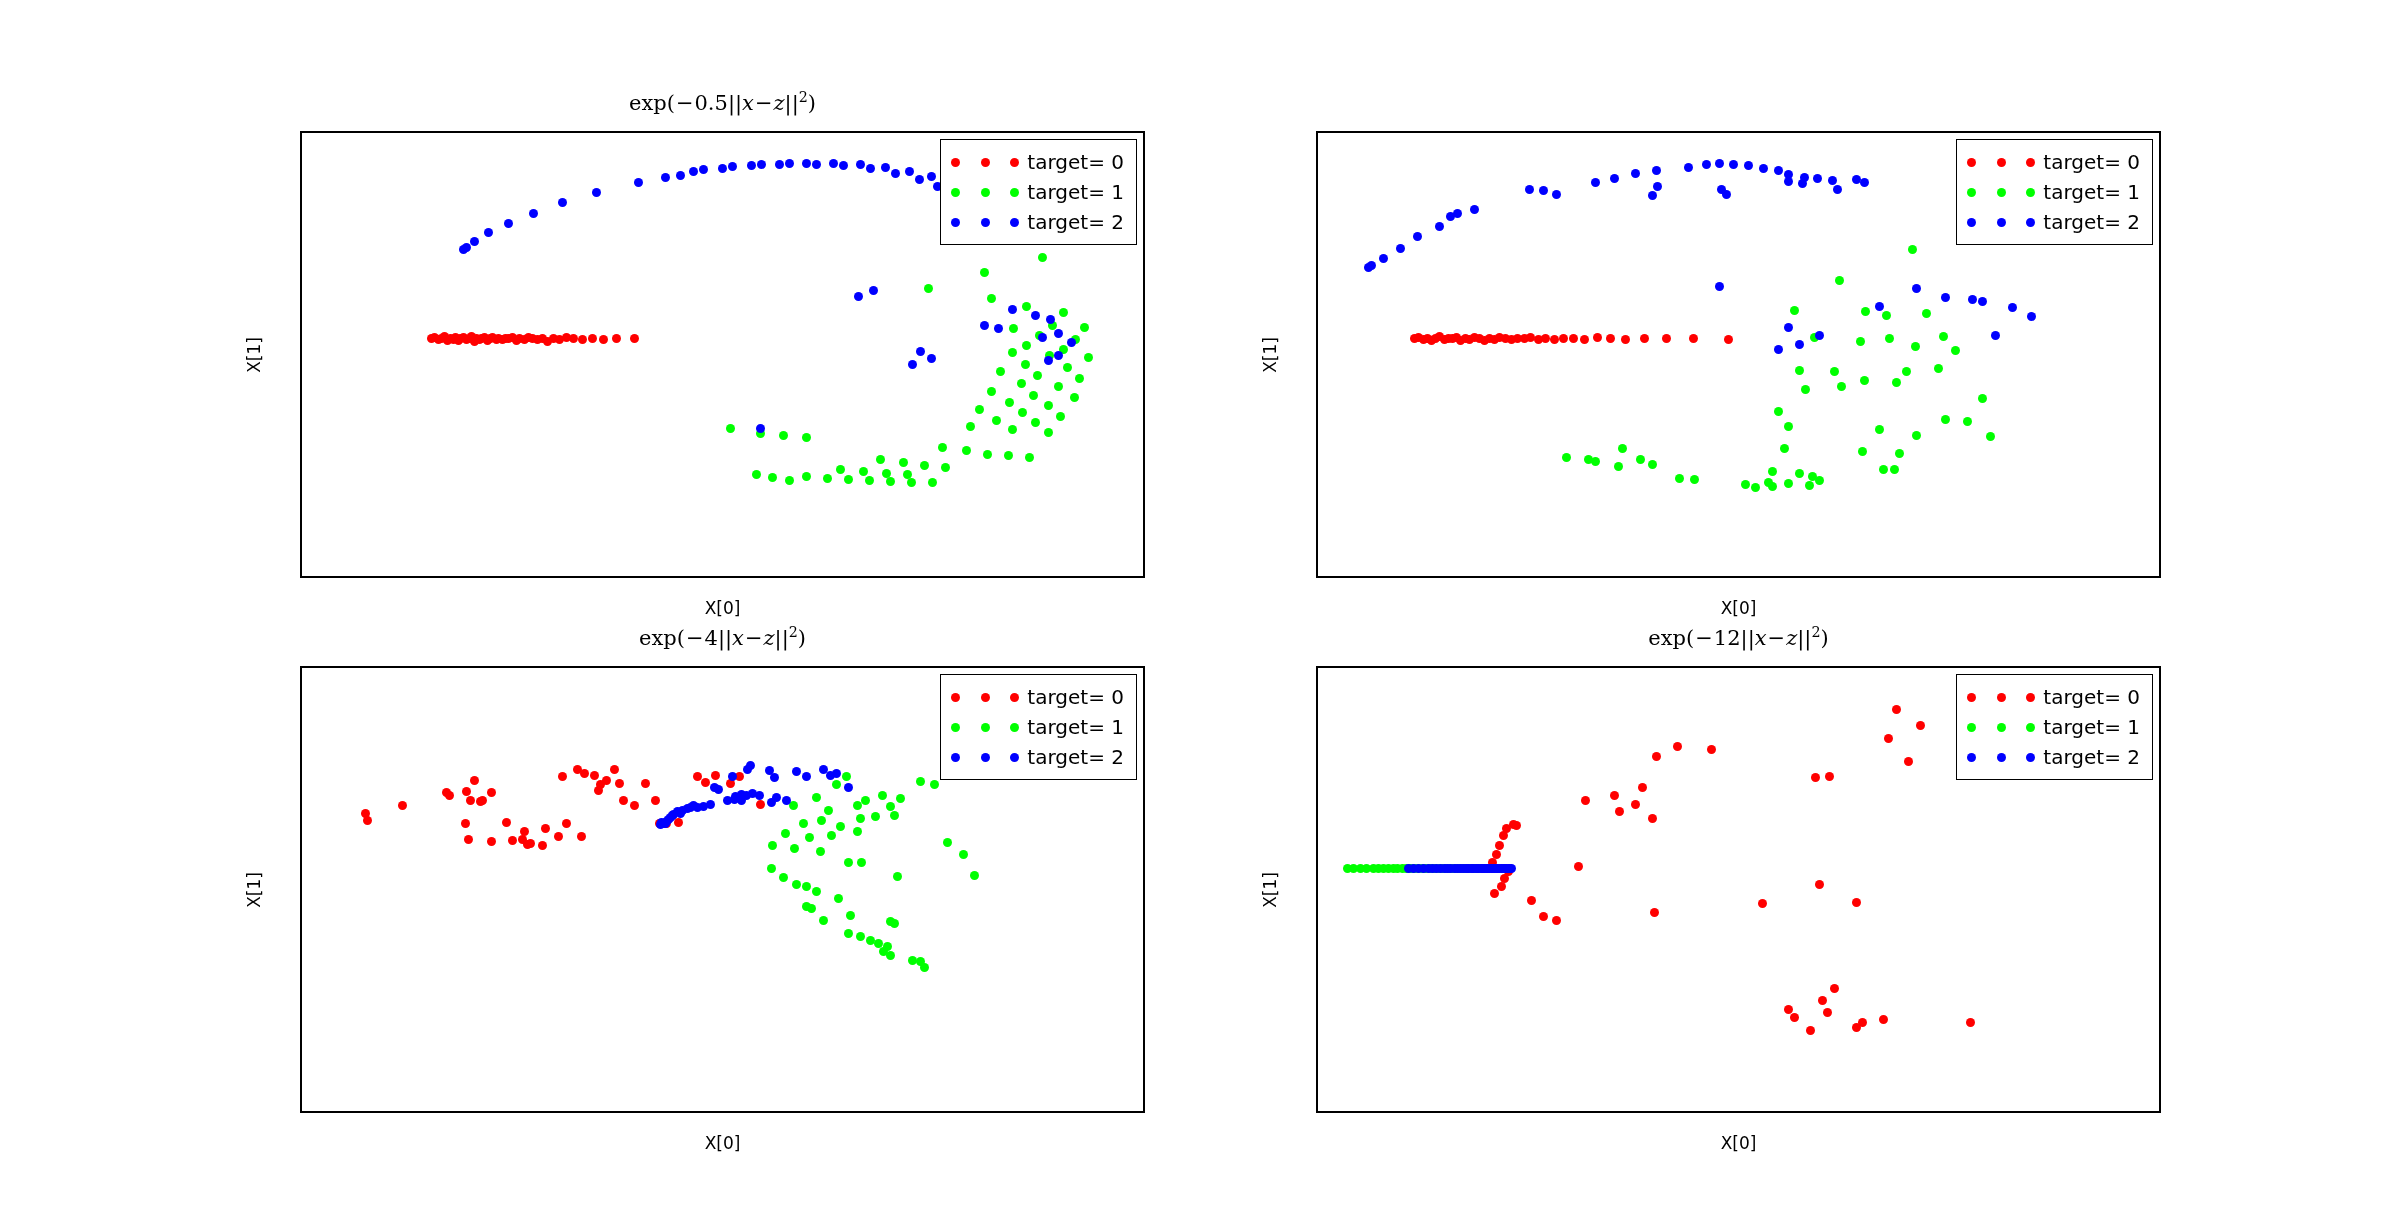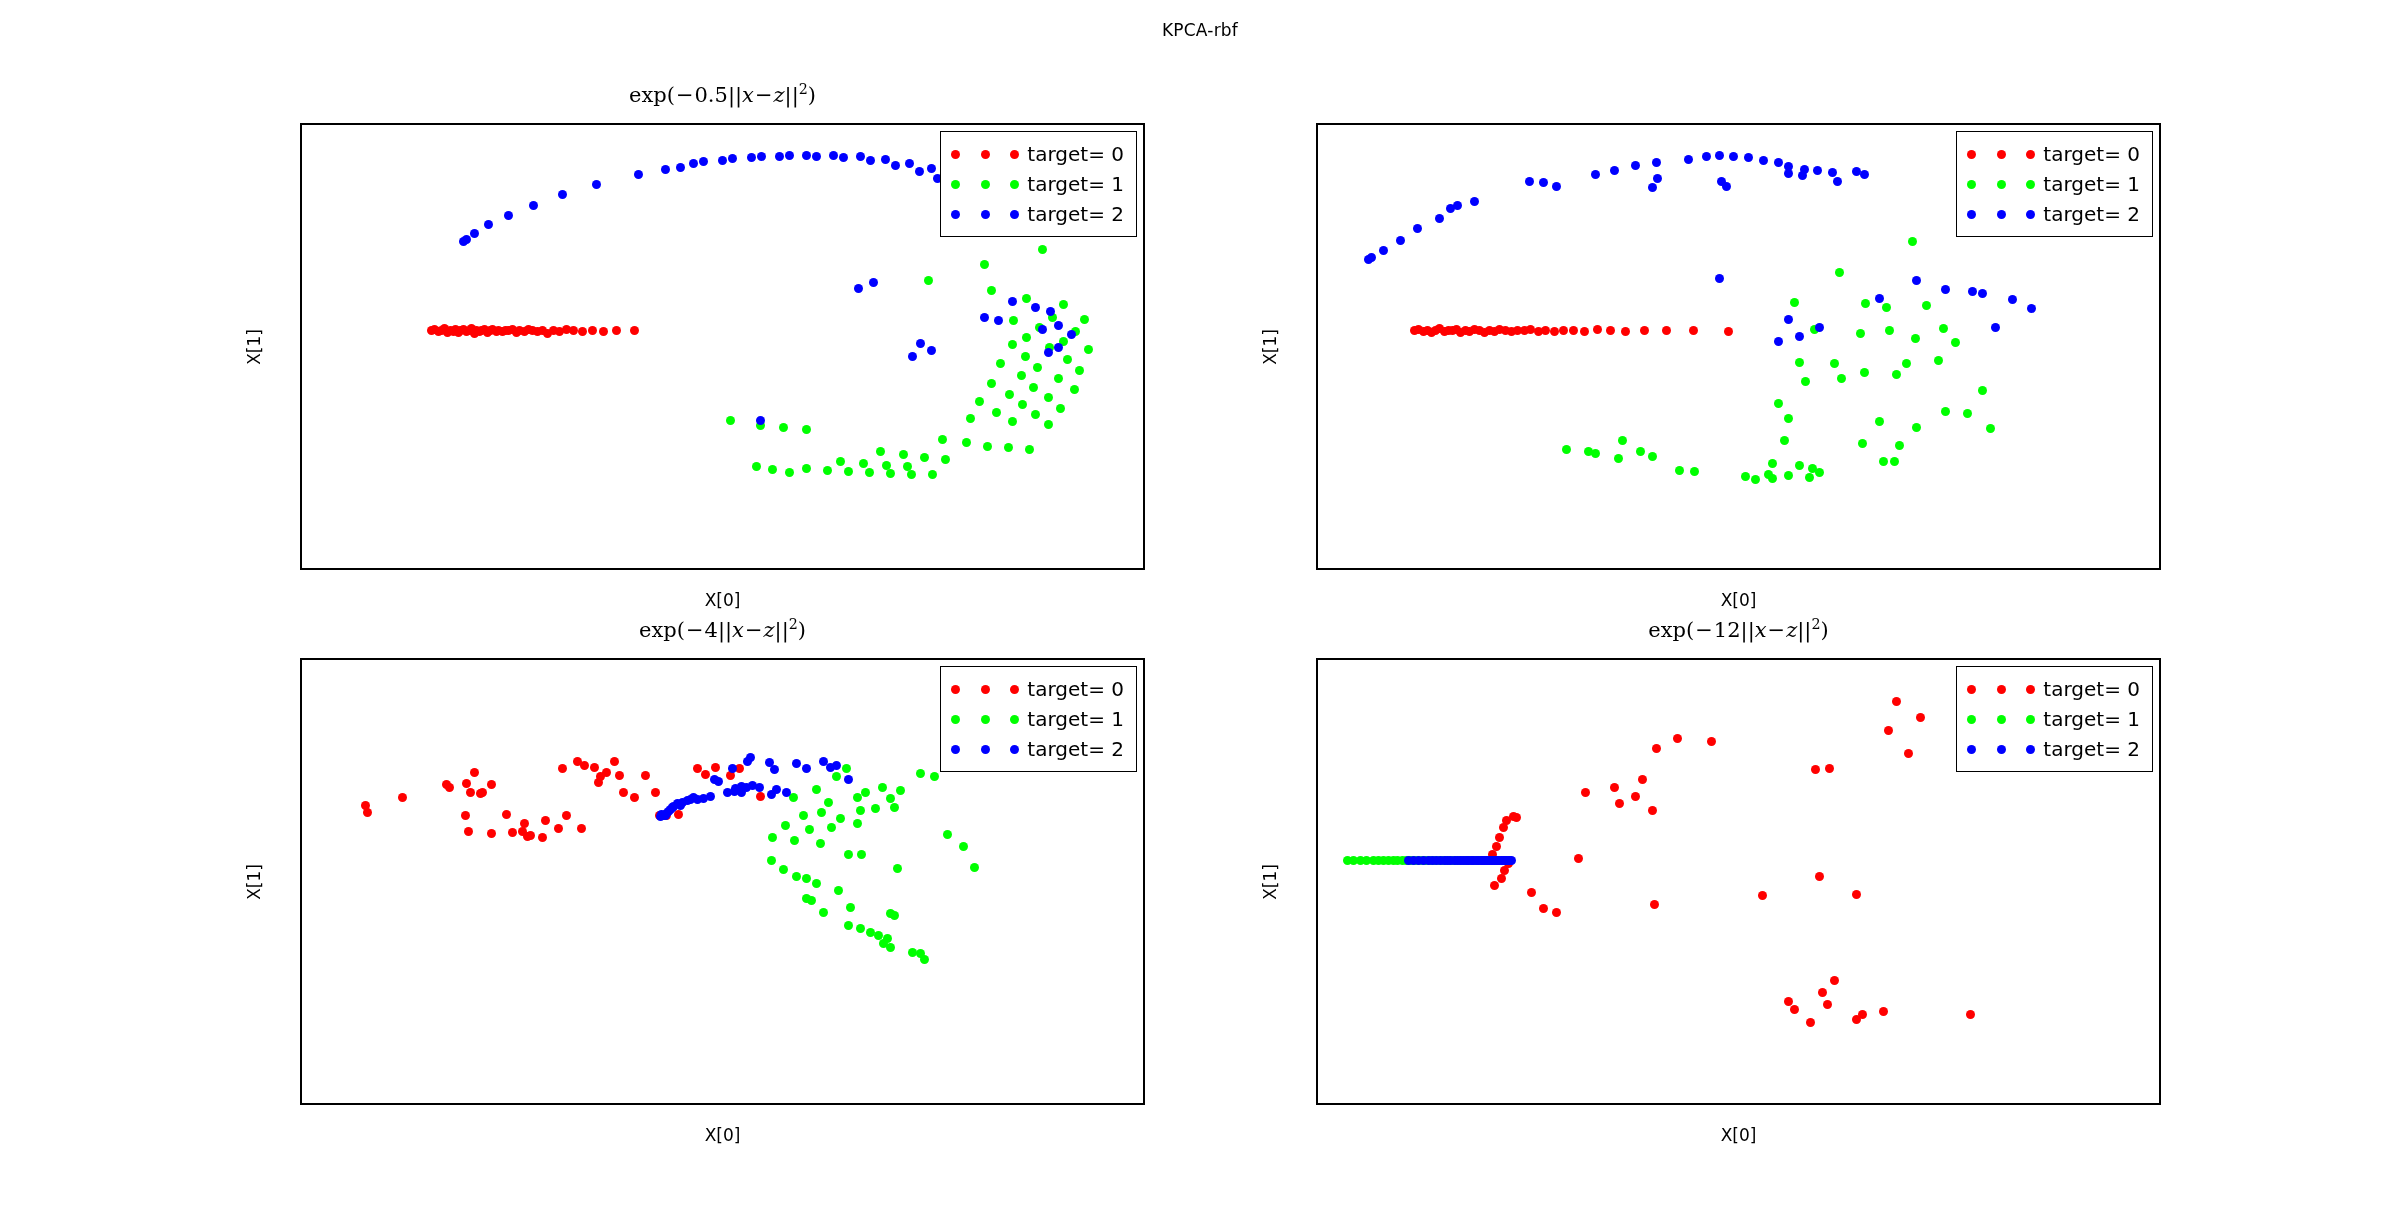--- a/index.html
+++ b/index.html
@@ -30,20 +30,21 @@
     width: 2400px;
     text-align: center;
     font-family: "DejaVu Sans", sans-serif;
     font-size: 17px;
     color: #000000;
     letter-spacing: 0.2px;
   }
 
   .panel {
     position: absolute;
+    margin-top: 8px;
   }
 
   .axes-frame {
     position: absolute;
     left: 0;
     top: 0;
     width: 100%;
     height: 100%;
     border: 2px solid #000000;
     box-sizing: border-box;
@@ -138,21 +139,20 @@
     border-radius: 50%;
     margin-left: -4.5px;
     margin-top: -4.5px;
   }
 </style>
 </head>
 <body>
 
 <div id="figure">
 
-  <div class="suptitle">KPCA-rbf</div>
 
   <div class="panel" style="left:300px; top:123px; width:845px; height:447px;">
     <div class="panel-title">
       <span>exp(</span><span class="op">−</span><span>0.5</span><span>||</span><span class="mathit">x</span><span class="op">−</span><span class="mathit">z</span><span>||</span><sup>2</sup><span>)</span>
     </div>
     <div class="axes-frame">
       <div class="scatter-layer">
           <div class="pt" style="left: 15.4%; top: 46.5%; background: rgb(255, 0, 0);"></div>
           <div class="pt" style="left: 15.8%; top: 46.2%; background: rgb(255, 0, 0);"></div>
           <div class="pt" style="left: 16.2%; top: 46.7%; background: rgb(255, 0, 0);"></div>

